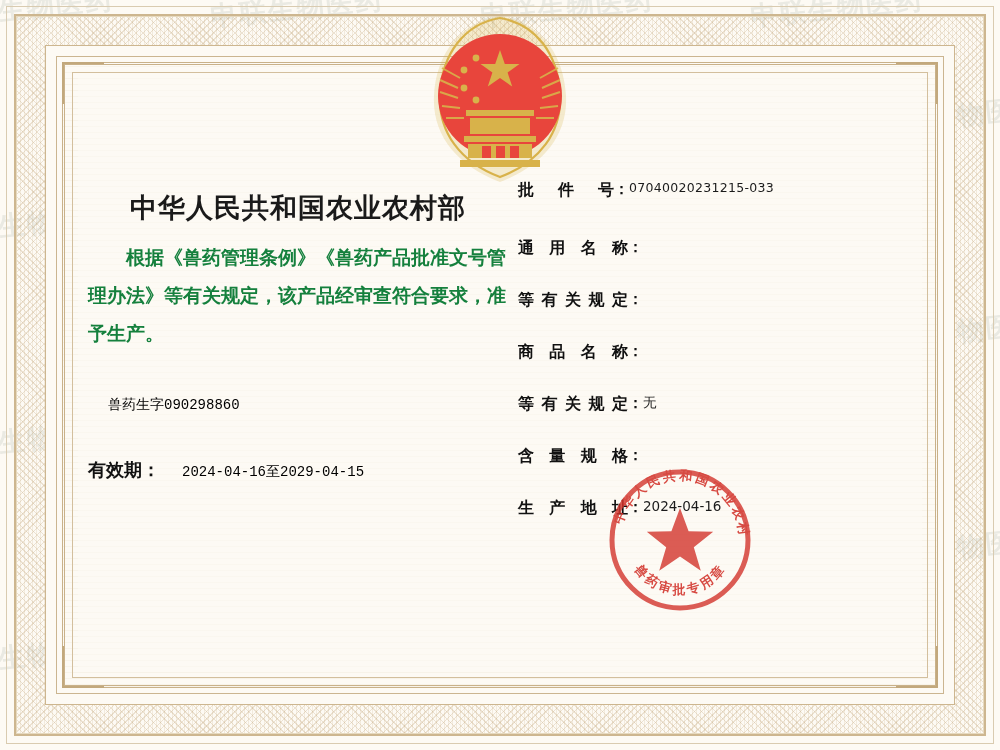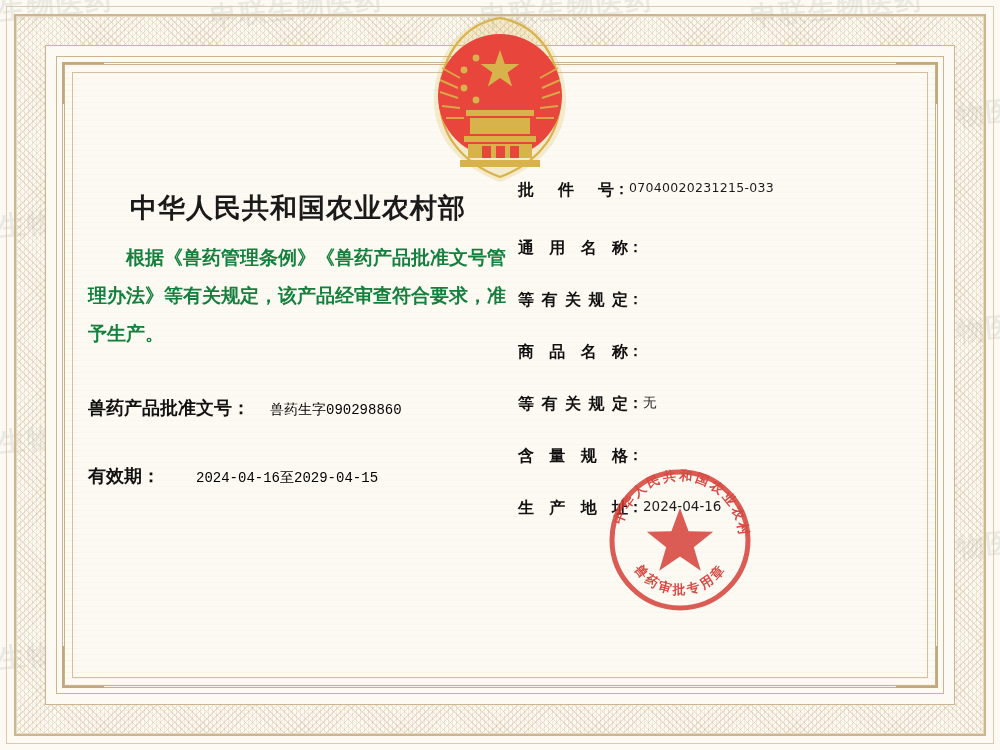--- a/index.html
+++ b/index.html
@@ -169,21 +169,21 @@
     color: #111;
     white-space: nowrap;
     font-family: "DejaVu Serif", "Liberation Serif", serif;
   }
   .left-field .lf-value {
     font-size: 14px;
     color: #000000;
     margin-left: 20px;
     font-family: Liberation Mono, monospace;
   }
-  .lf-value.indent-more { margin-left: 36px; }
+  .lf-value.indent-more { margin-left: 22px; }
 
   
   .r-row {
     display: flex;
     align-items: flex-start;
     margin-bottom: 28px;
   }
   .r-label {
     flex: 0 0 110px;
     text-align: justify;
@@ -321,21 +321,20 @@
     </svg>
   </div>
 
   <div class="content">
 
     <div class="left-col">
       <h1 class="title-main">中华人民共和国农业农村部</h1>
       <p class="body-text">根据《兽药管理条例》《兽药产品批准文号管理办法》等有关规定，该产品经审查符合要求，准予生产。</p>
 
       <div class="left-field">
-        <span class="lf-label">兽药产品批准文号：</span>
         <span class="lf-value">兽药生字090298860</span>
       </div>
 
       <div class="left-field">
         <span class="lf-label">有效期：</span>
         <span class="lf-value indent-more">2024-04-16至2029-04-15</span>
       </div>
     </div>
 
     <div class="right-col">

